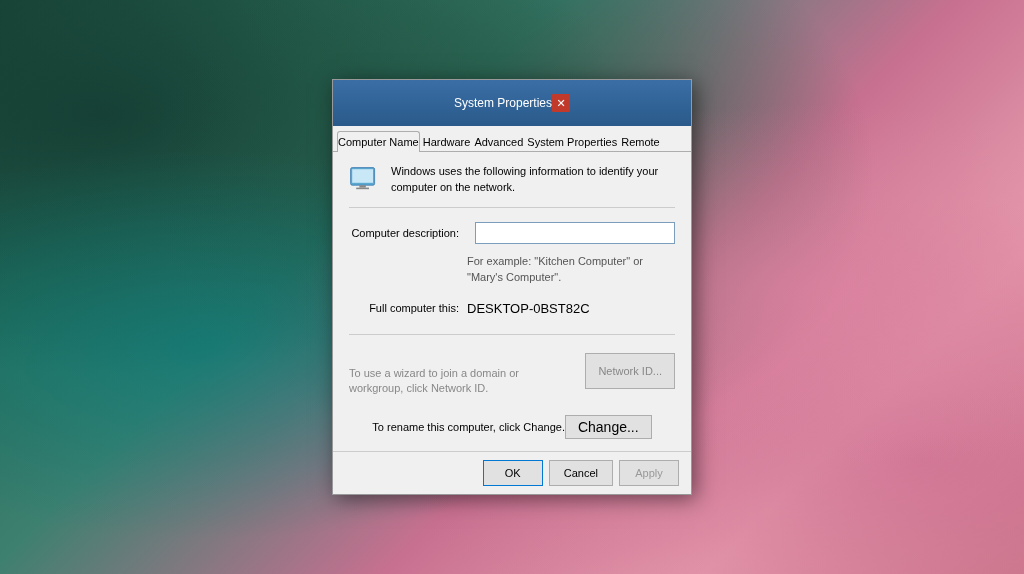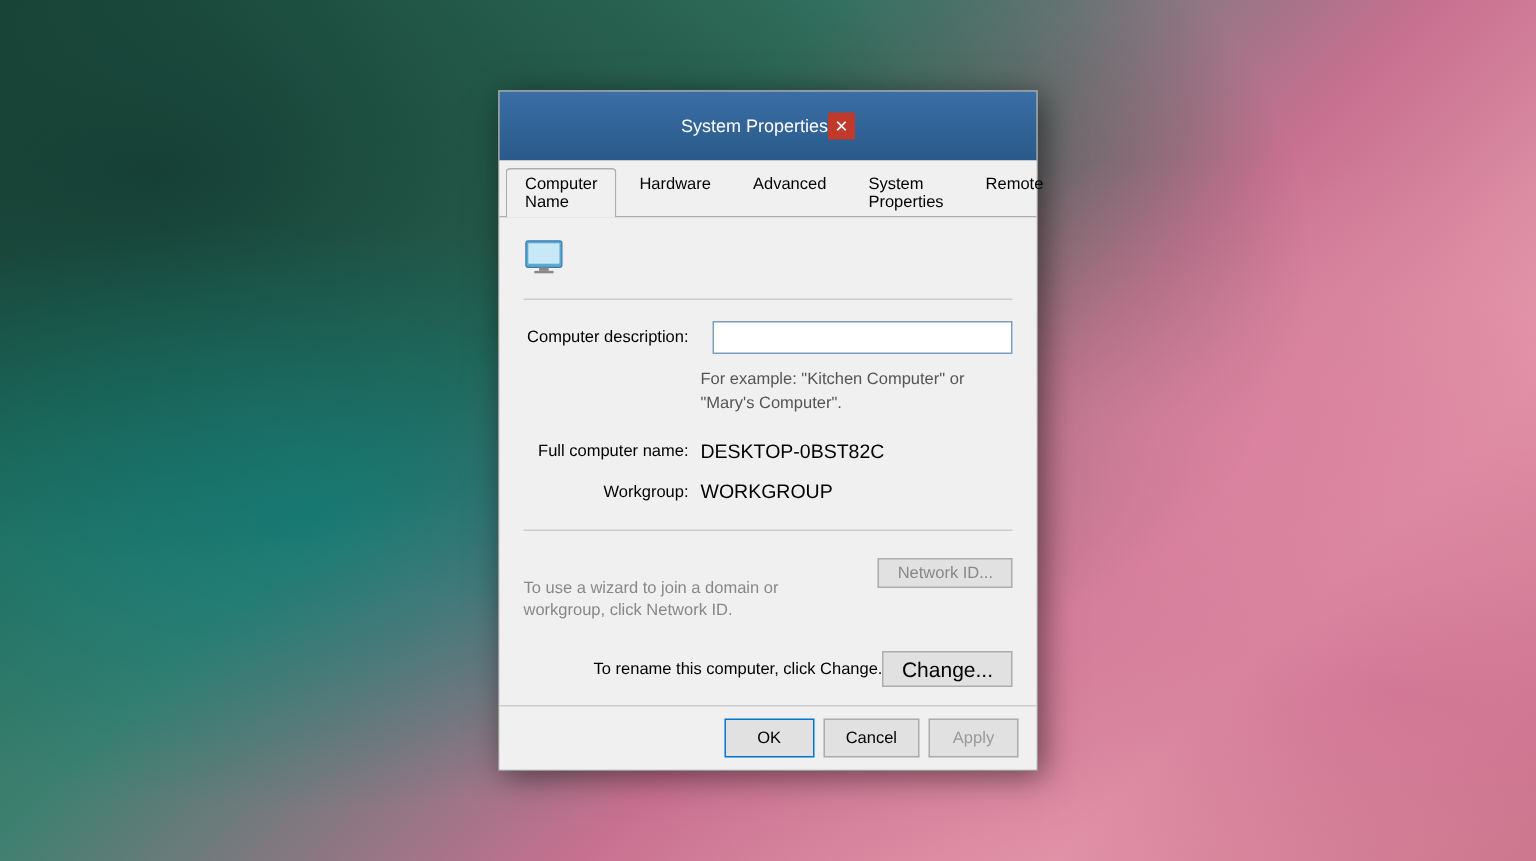--- a/index.html
+++ b/index.html
@@ -74,21 +74,21 @@
 
     .tabs-bar {
       background: #f0f0f0;
       border-bottom: 1px solid #adadad;
       display: flex;
       padding: 4px 4px 0 4px;
       gap: 2px;
     }
 
     .tab {
-      padding: 4px 12px;
+      padding: 4px 0;
       border: 1px solid transparent;
       border-bottom: none;
       font-size: 11px;
       cursor: pointer;
       background: transparent;
       color: #000;
       border-radius: 3px 3px 0 0;
       position: relative;
       bottom: -1px;
     }
@@ -203,34 +203,34 @@
     .wizard-text {
       font-size: 11px;
       color: #888;
       flex: 1;
       padding-right: 10px;
       line-height: 1.4;
       margin-top: 13px;
     }
 
     .network-btn {
-      height: 20px;
+      height: 36px;
       padding: 2px 12px;
       font-size: 11px;
       background: #e1e1e1;
       border: 1px solid #adadad;
       cursor: pointer;
       white-space: nowrap;
       color: #888;
     }
 
     .rename-section {
       display: flex;
       align-items: center;
-      justify-content: flex-end;
+      justify-content: center;
     }
 
     .rename-text {
       font-size: 11px;
       color: #000;
     }
 
     .change-btn {
       height: 24px;
       padding: 2px 12px;
@@ -304,40 +304,37 @@
     <div class="dialog-content">
 
       <div class="info-section">
 
         <svg class="computer-icon" viewBox="0 0 40 35" xmlns="http://www.w3.org/2000/svg">
           <rect x="2" y="2" width="30" height="22" rx="2" fill="#5ba8d0" stroke="#3a7ab0" stroke-width="1"></rect>
           <rect x="4" y="4" width="26" height="17" fill="#c8e8f8"></rect>
           <rect x="13" y="24" width="8" height="3" fill="#888"></rect>
           <rect x="9" y="27" width="16" height="2" fill="#888"></rect>
         </svg>
+        <span class="info-text">Windows uses the following information to identify your computer on the network.</span>
       </div>
 
       <div class="form-section">
 
         <div class="form-row">
           <span class="form-label">Computer description:</span>
           <input class="form-input" type="text" style="">
         </div>
 
         <div class="form-hint">For example: "Kitchen Computer" or "Mary's Computer".</div>
 
         <div class="form-value-row">
-          <span class="form-value-label">Full computer name:</span>
+          <span class="form-value-label">Full computer this:</span>
           <span class="form-value">DESKTOP-0BST82C</span>
         </div>
 
-        <div class="form-value-row">
-          <span class="form-value-label">Workgroup:</span>
-          <span class="form-value">WORKGROUP</span>
-        </div>
 
         <hr class="separator">
 
         <div class="wizard-section">
           <span class="wizard-text">To use a wizard to join a domain or workgroup, click Network ID.</span>
           <button class="network-btn" disabled="">Network ID...</button>
         </div>
 
         <div class="rename-section">
           <span class="rename-text">To rename this computer, click Change.</span>

